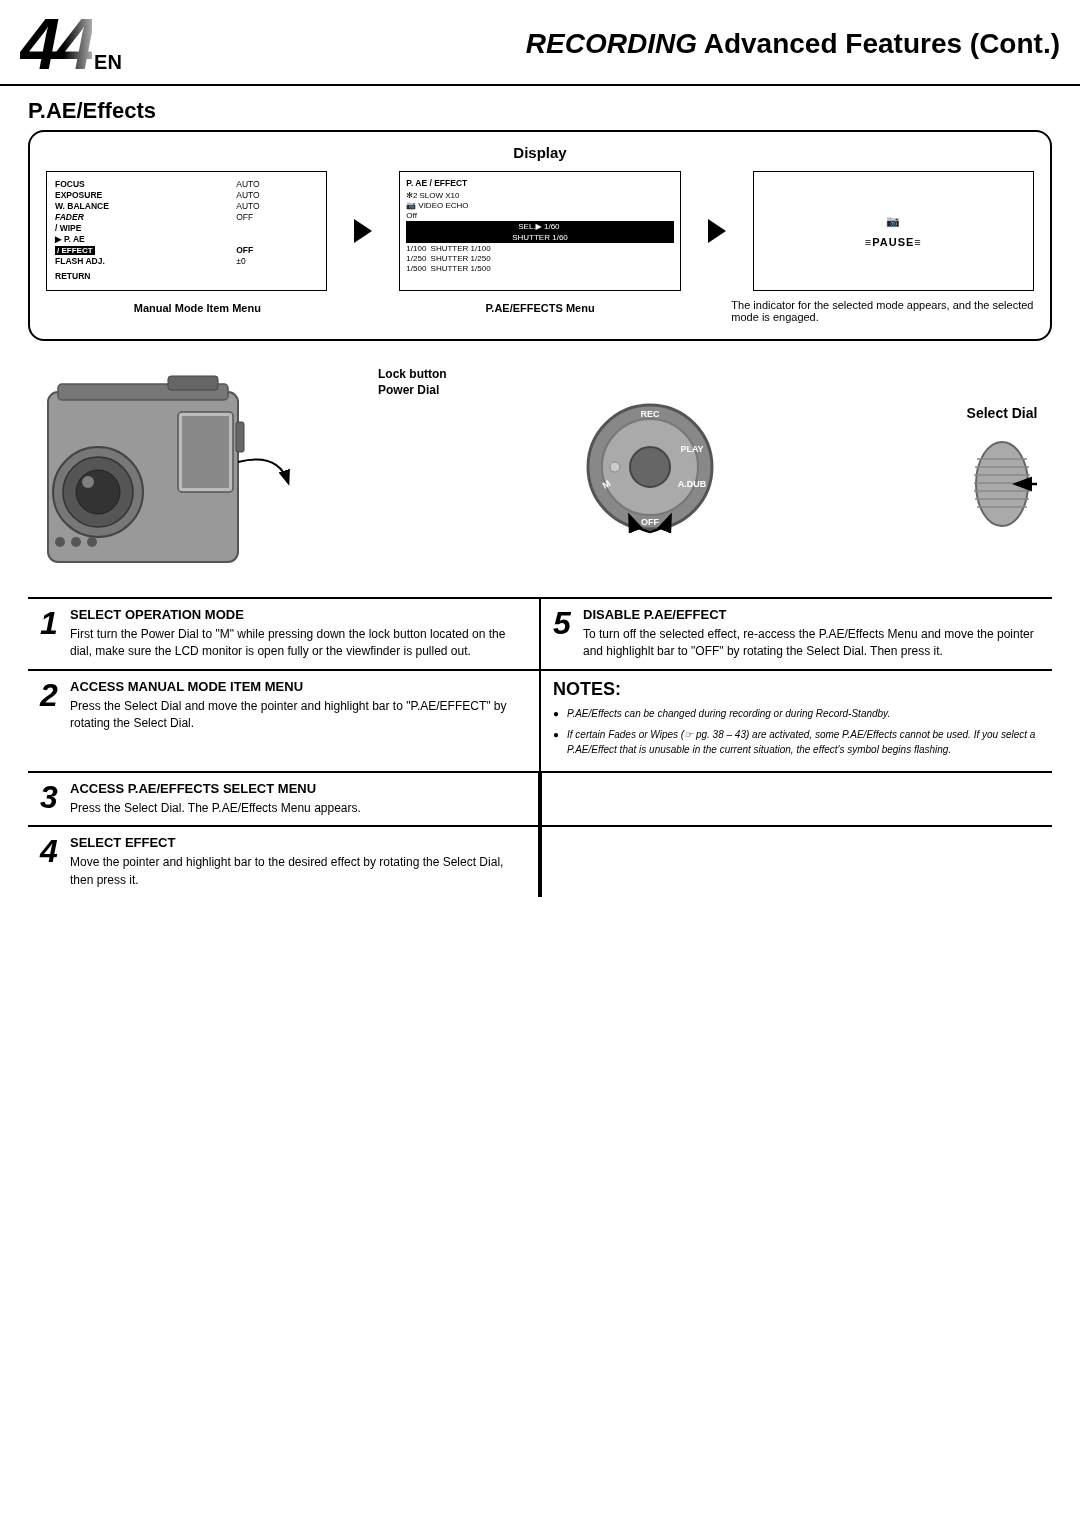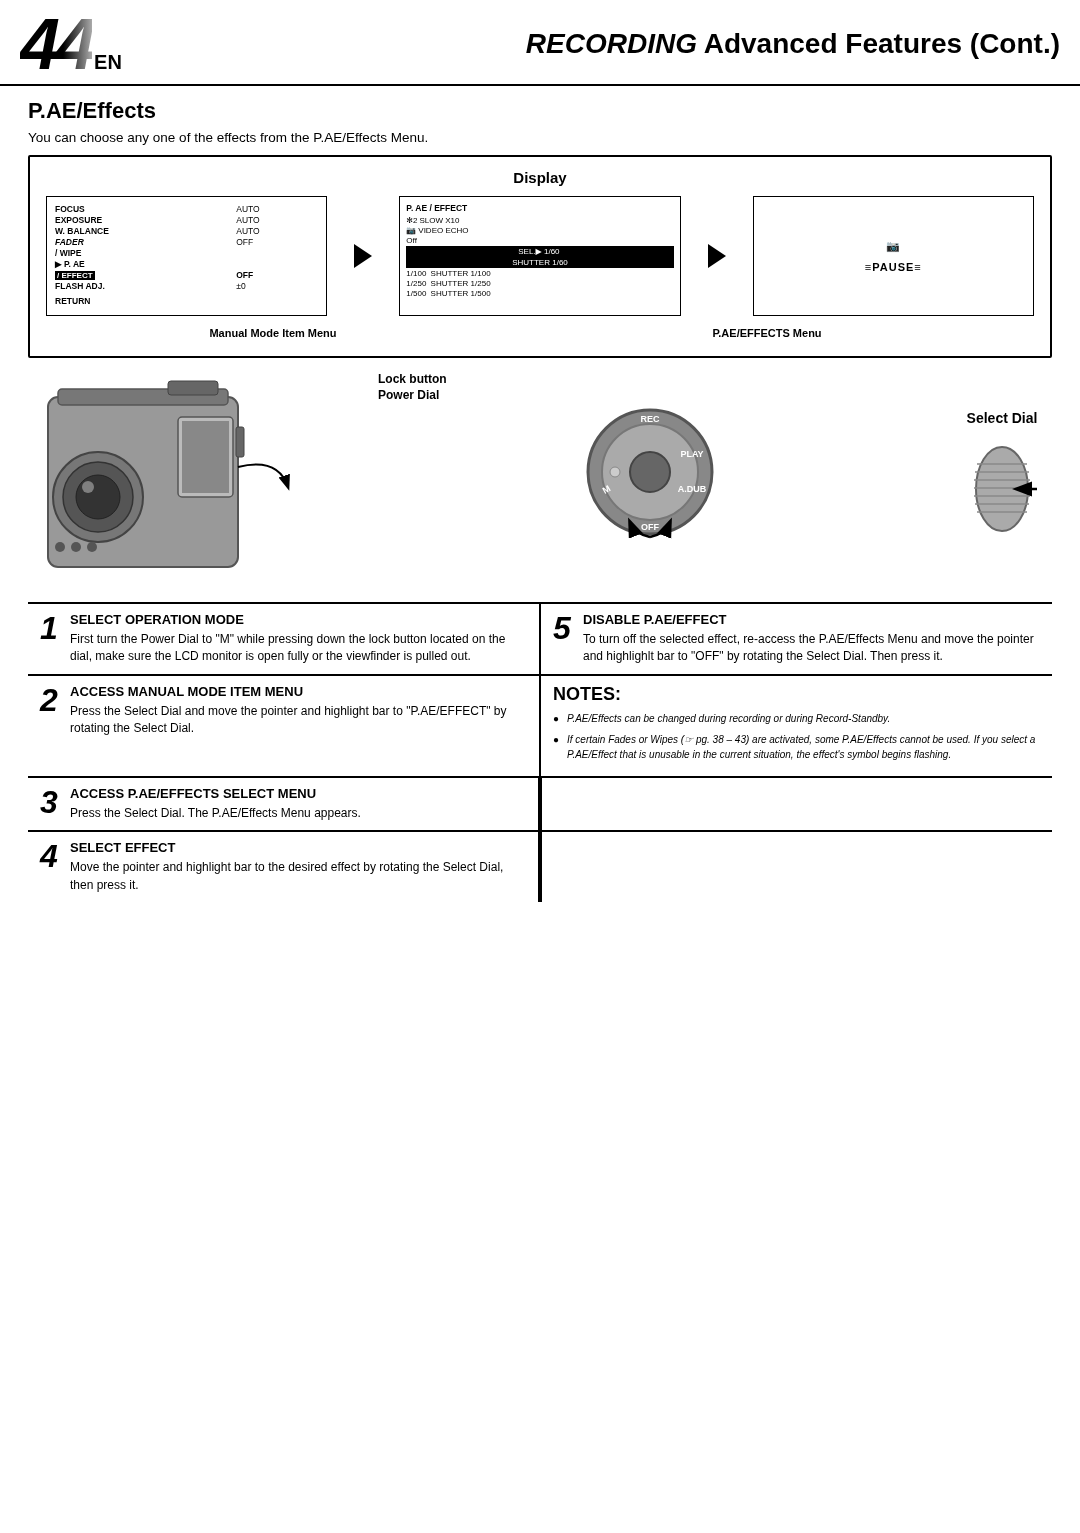--- a/index.html
+++ b/index.html
@@ -65,23 +65,23 @@
     }
 
     .intro-text {
       font-size: 13.5px;
       margin-bottom: 10px;
     }
 
     
     .display-box {
       border: 2px solid #000;
-      border-radius: 2px;
+      border-radius: 16px;
       padding: 12px 16px 16px 16px;
-      margin-bottom: 4px;
+      margin-bottom: 16px;
       background: #fff;
     }
     .display-title {
       font-size: 15px;
       font-weight: 700;
       text-align: center;
       margin-bottom: 10px;
     }
     .display-panels {
       display: flex;
@@ -243,21 +243,20 @@
   </div>
   <div class="header-title">
     <span class="recording" style="font-style:italic;">RECORDING</span><span class="rest"> Advanced Features (Cont.)</span>
   </div>
 </div>
 
 <div class="main">
 
   <div class="section-title">P.AE/Effects</div>
 
-  <div class="intro-text">You can choose any one of the effects from the P.AE/Effects Menu.</div>
 
   <div class="display-box">
     <div class="display-title">Display</div>
     <div class="display-panels">
 
       <div class="panel panel-left">
         <table>
           <tbody>
               <tr>
                 <td style="font-weight:700;">FOCUS</td>
@@ -351,20 +350,21 @@
 
     <div style="display:flex; margin-top:8px; align-items:flex-start;">
       <div style="flex:1; text-align:center;">
         <span style="font-size:11px;font-weight:700;">Manual Mode Item Menu</span>
       </div>
       <div style="width:40px;"></div>
       <div style="flex:1; text-align:center;">
         <span style="font-size:11px;font-weight:700;">P.AE/EFFECTS Menu</span>
       </div>
       <div style="width:40px;"></div>
+      <div style="flex:1; font-size:11px;">The indicator for the selected mode appears, and the selected mode is engaged.</div>
     </div>
   </div>
 
   <div class="diagram-area">
 
     <div class="camera-svg-wrapper">
       <svg width="310" height="230" viewBox="0 0 310 230">
 
         <rect x="20" y="30" width="190" height="170" rx="10" ry="10" fill="#999" stroke="#555" stroke-width="2"></rect>
 

